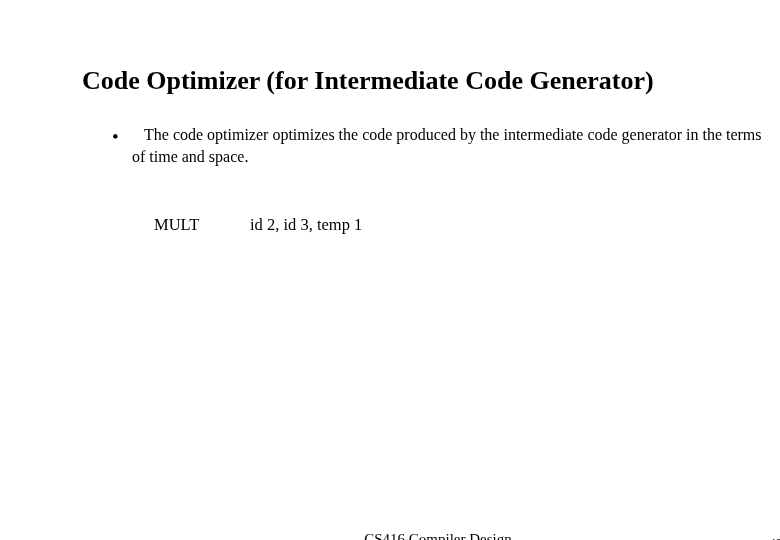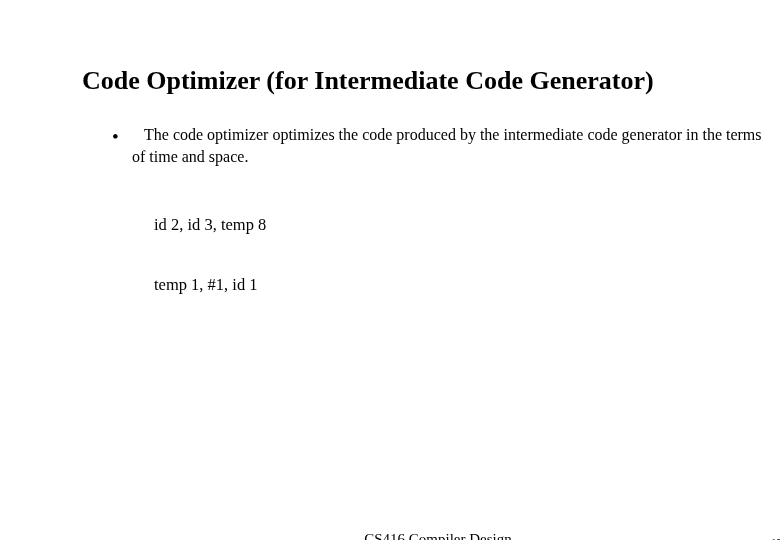--- a/index.html
+++ b/index.html
@@ -24,23 +24,23 @@
   <h1 class="title">Code Optimizer (for Intermediate Code Generator)</h1>
 
   <ul class="bullets">
     <li>
       <span>The code optimizer optimizes the code produced by the intermediate code generator in the terms of time and space.</span>
     </li>
   </ul>
 
   <div class="code-block">
     <div class="code-row">
-      <span class="code-args">id 2, id 3, temp 8</span>
+      <span class="code-op">MULT</span>
+      <span class="code-args">id 2, id 3, temp 1</span>
     </div>
     <div class="code-row">
-      <span class="code-args">temp 1, #1, id 1</span>
     </div>
   </div>
 
   <div class="footer-center">CS416 Compiler Design</div>
   <div class="footer-right">15</div>
 
 </div>
 
 </body></html>

